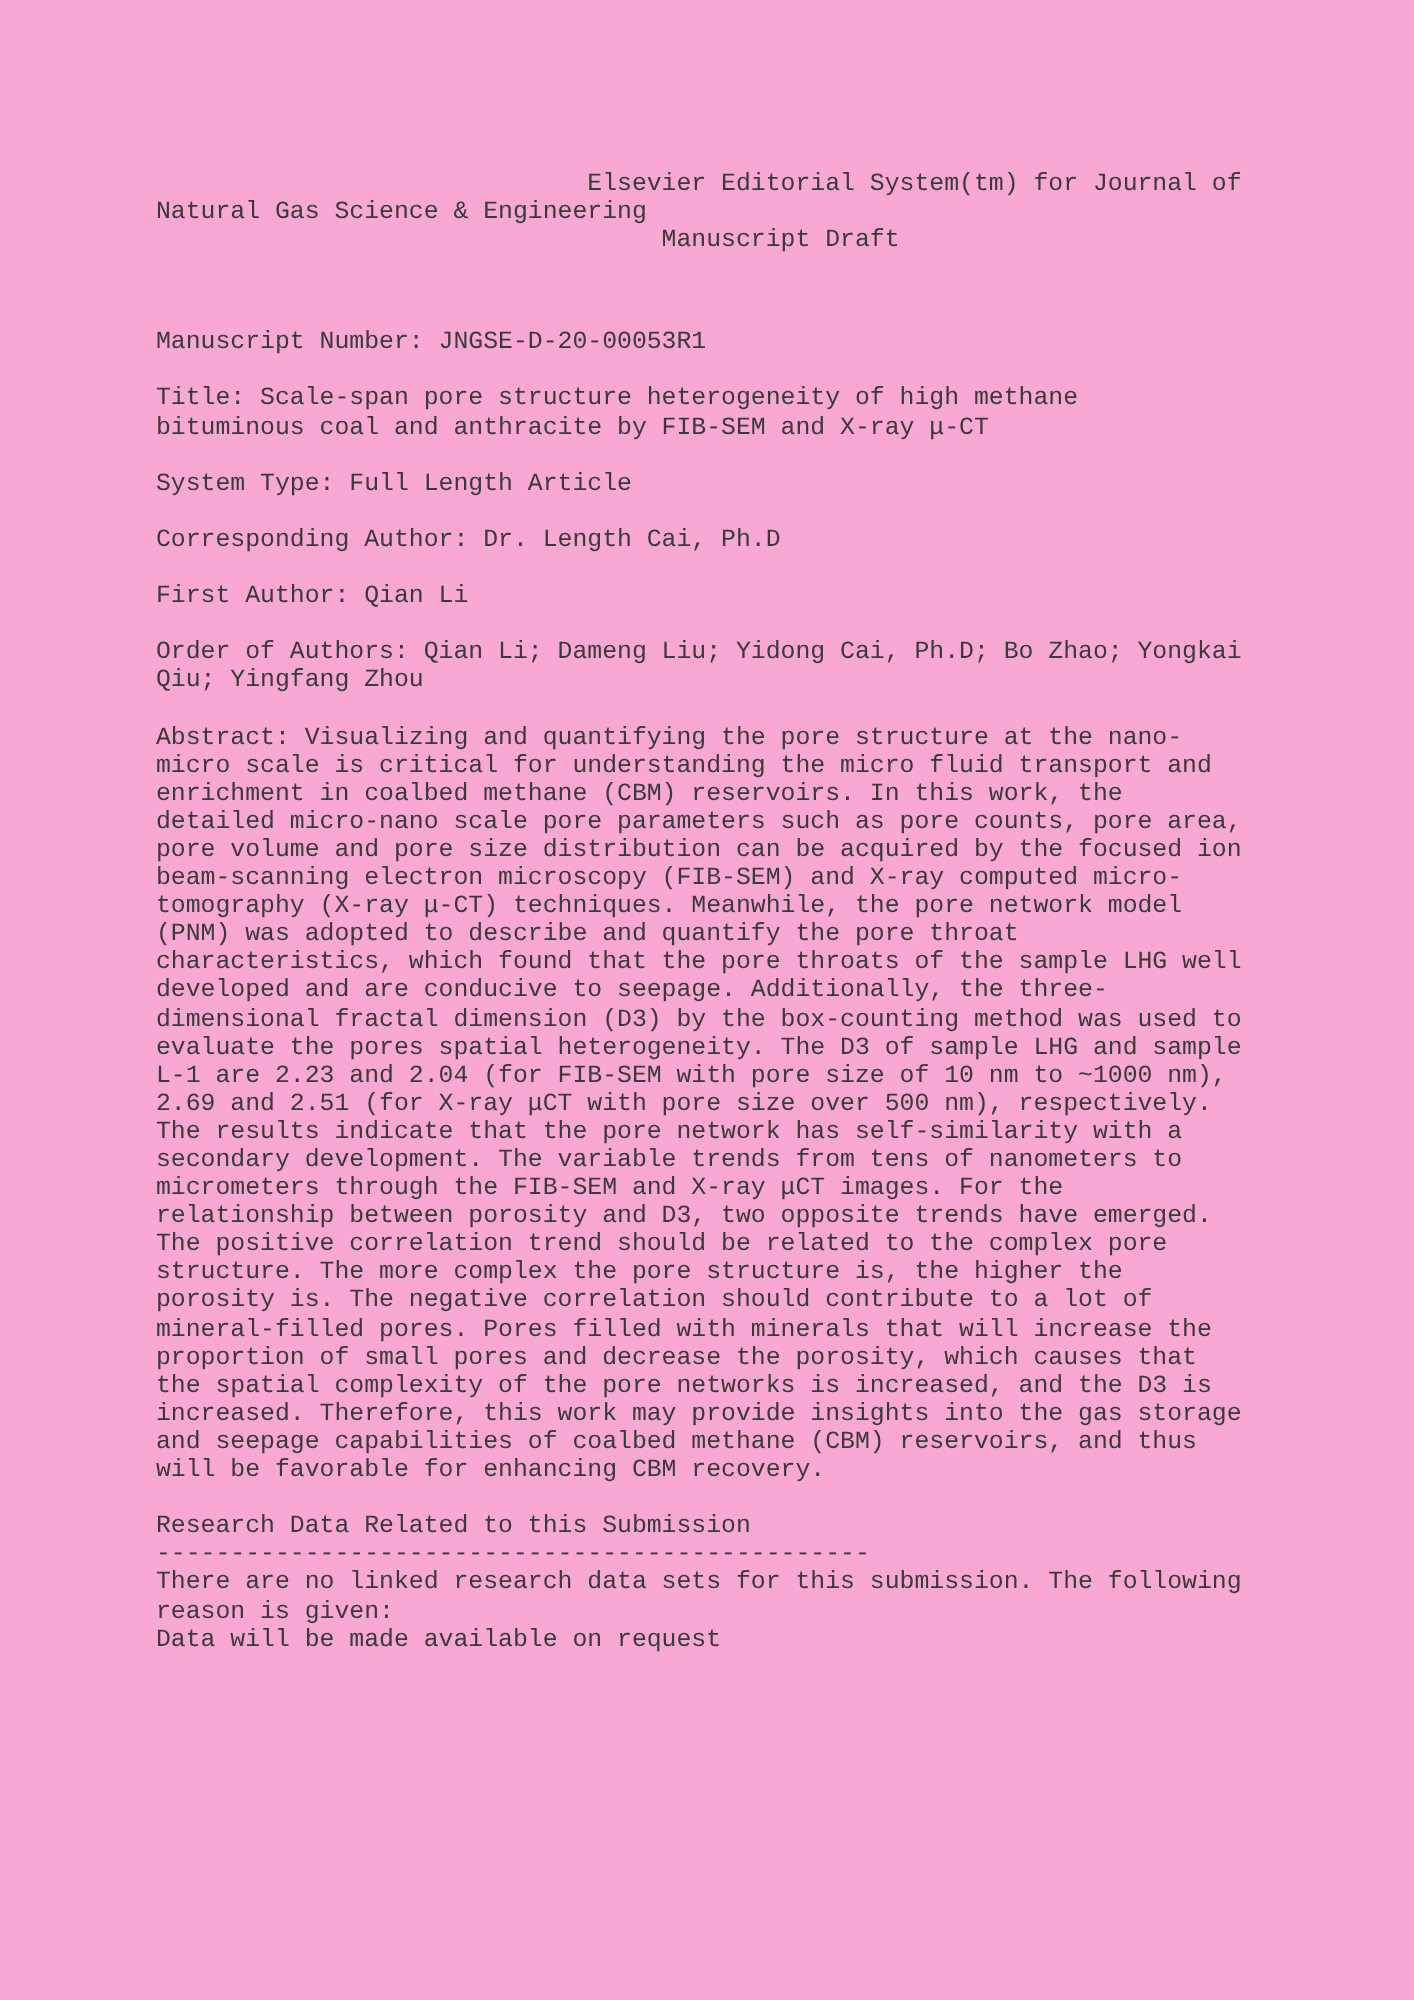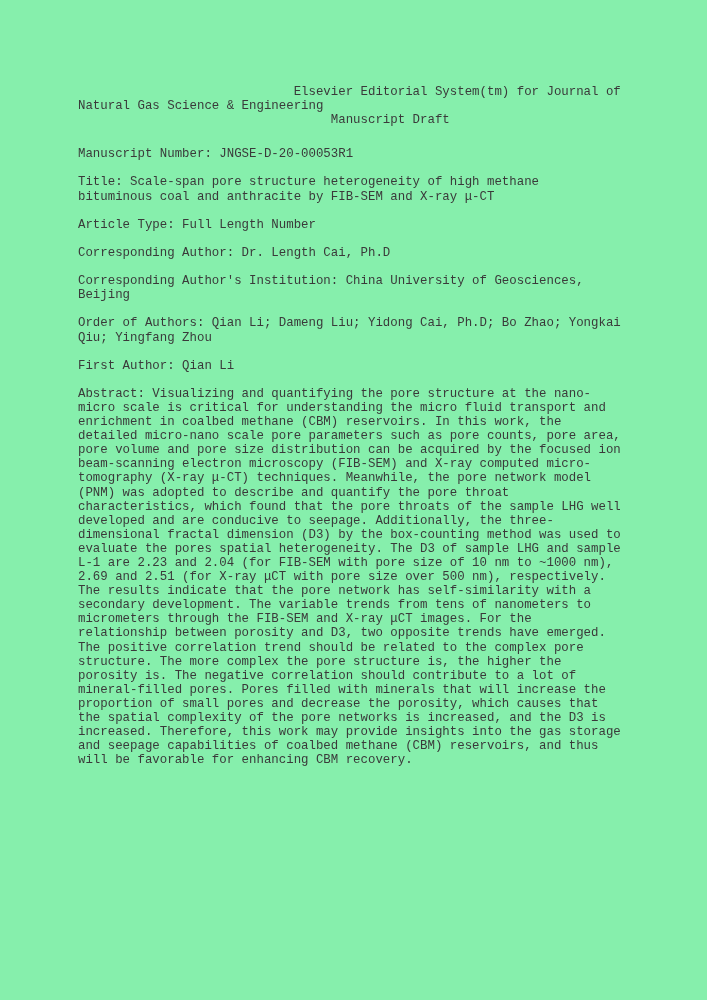--- a/index.html
+++ b/index.html
@@ -4,60 +4,58 @@
 <style>
   html, body {
     margin: 0;
     padding: 0;
     background: #ffffff;
   }
   .page {
     position: relative;
     width: 707px;
     height: 1000px;
-    background: #86efac;
+    background: #f9a8d4;
     box-sizing: border-box;
     padding: 85px 40px 0 78px;
     overflow: hidden;
     font-family: "Liberation Mono", "DejaVu Sans Mono", monospace;
   }
   .para {
     margin: 14.1px 0 0 0;
     padding: 0;
     font-family: "Liberation Mono", "DejaVu Sans Mono", monospace;
     font-size: 12.4px;
     line-height: 14.1px;
     color: #3a3a3a;
     white-space: pre;
     letter-spacing: 0;
   }
   .para:first-child {
     margin-top: 0;
   }
   .gap2 {
-    margin-top: 20px;
+    margin-top: 37px;
   }
 </style>
 </head>
 <body>
 
 <div class="page">
   <pre class="para">                             Elsevier Editorial System(tm) for Journal of
 Natural Gas Science &amp; Engineering
                                   Manuscript Draft</pre>
   <pre class="para gap2">Manuscript Number: JNGSE-D-20-00053R1</pre>
   <pre class="para">Title: Scale-span pore structure heterogeneity of high methane
 bituminous coal and anthracite by FIB-SEM and X-ray μ-CT</pre>
-  <pre class="para">Article Type: Full Length Number</pre>
+  <pre class="para">System Type: Full Length Article</pre>
   <pre class="para">Corresponding Author: Dr. Length Cai, Ph.D</pre>
-  <pre class="para">Corresponding Author's Institution: China University of Geosciences,
-Beijing</pre>
+  <pre class="para">First Author: Qian Li</pre>
   <pre class="para">Order of Authors: Qian Li; Dameng Liu; Yidong Cai, Ph.D; Bo Zhao; Yongkai
 Qiu; Yingfang Zhou</pre>
-  <pre class="para">First Author: Qian Li</pre>
   <pre class="para">Abstract: Visualizing and quantifying the pore structure at the nano-
 micro scale is critical for understanding the micro fluid transport and
 enrichment in coalbed methane (CBM) reservoirs. In this work, the
 detailed micro-nano scale pore parameters such as pore counts, pore area,
 pore volume and pore size distribution can be acquired by the focused ion
 beam-scanning electron microscopy (FIB-SEM) and X-ray computed micro-
 tomography (X-ray μ-CT) techniques. Meanwhile, the pore network model
 (PNM) was adopted to describe and quantify the pore throat
 characteristics, which found that the pore throats of the sample LHG well
 developed and are conducive to seepage. Additionally, the three-
@@ -71,13 +69,18 @@
 relationship between porosity and D3, two opposite trends have emerged.
 The positive correlation trend should be related to the complex pore
 structure. The more complex the pore structure is, the higher the
 porosity is. The negative correlation should contribute to a lot of
 mineral-filled pores. Pores filled with minerals that will increase the
 proportion of small pores and decrease the porosity, which causes that
 the spatial complexity of the pore networks is increased, and the D3 is
 increased. Therefore, this work may provide insights into the gas storage
 and seepage capabilities of coalbed methane (CBM) reservoirs, and thus
 will be favorable for enhancing CBM recovery.</pre>
+  <pre class="para">Research Data Related to this Submission
+------------------------------------------------
+There are no linked research data sets for this submission. The following
+reason is given:
+Data will be made available on request</pre>
 </div>
 
 </body></html>

